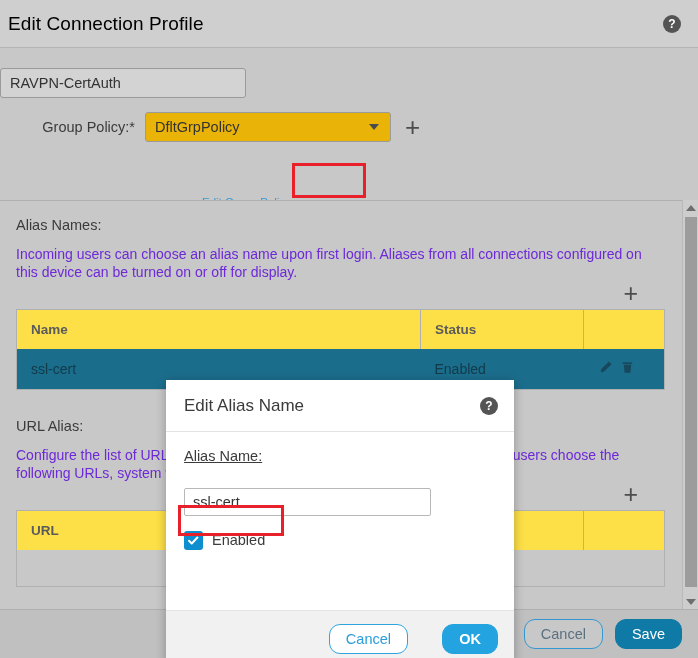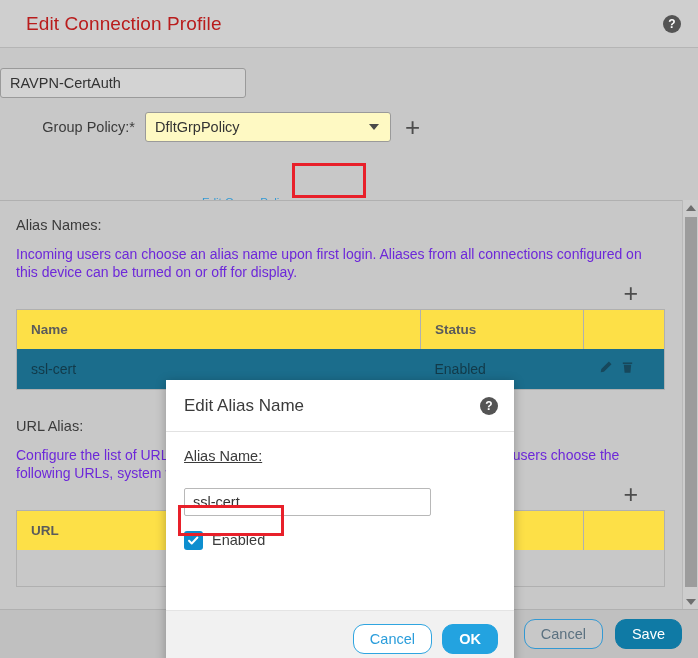--- a/index.html
+++ b/index.html
@@ -18,23 +18,23 @@
 
   
   .win-header {
     position: absolute; left: 0; top: 0;
     width: 698px; height: 48px;
     background: #cfcfcf;
     border-bottom: 1px solid #b5b5b5;
     display: flex; align-items: center;
   }
   .win-title {
-    margin-left: 26px;
+    margin-left: 8px;
     font-size: 19px;
-    color: #b91c1c;
+    color: #000000;
     letter-spacing: .1px;
   }
   .help-icon {
     position: absolute; right: 17px; top: 15px;
     width: 18px; height: 18px; border-radius: 50%;
     background: #545454;
     color: #ffffff;
     font-size: 12px; font-weight: bold;
     display: flex; align-items: center; justify-content: center;
     line-height: 1;
@@ -63,21 +63,21 @@
     border: 1px solid #9a9a9a;
     border-radius: 3px;
     font-size: 14.5px;
     color: #333;
     padding: 0 9px;
     display: flex; align-items: center;
     font-family: "Liberation Sans", sans-serif;
   }
   .select-box {
     width: 246px; height: 30px;
-    background: #fef9c3;
+    background: #eab308;
     border: 1px solid #9a9a9a;
     border-radius: 3px;
     font-size: 14.5px;
     color: #333;
     padding: 0 9px;
     display: flex; align-items: center; justify-content: space-between;
   }
   .caret {
     width: 0; height: 0;
     border-left: 5px solid transparent;
@@ -313,20 +313,21 @@
     border: 1px solid #2fa5e0;
     color: #2a9ddb;
     min-width: 72px;
   }
   .btn-ok {
     background: #23a3e0;
     border: 1px solid #23a3e0;
     color: #ffffff;
     min-width: 56px;
     font-weight: bold;
+    margin-left: 24px;
   }
 </style>
 </head>
 <body>
 
 <div id="app">
 
   <div class="win-header">
     <div class="win-title">Edit Connection Profile</div>
     <div class="help-icon">?</div>

